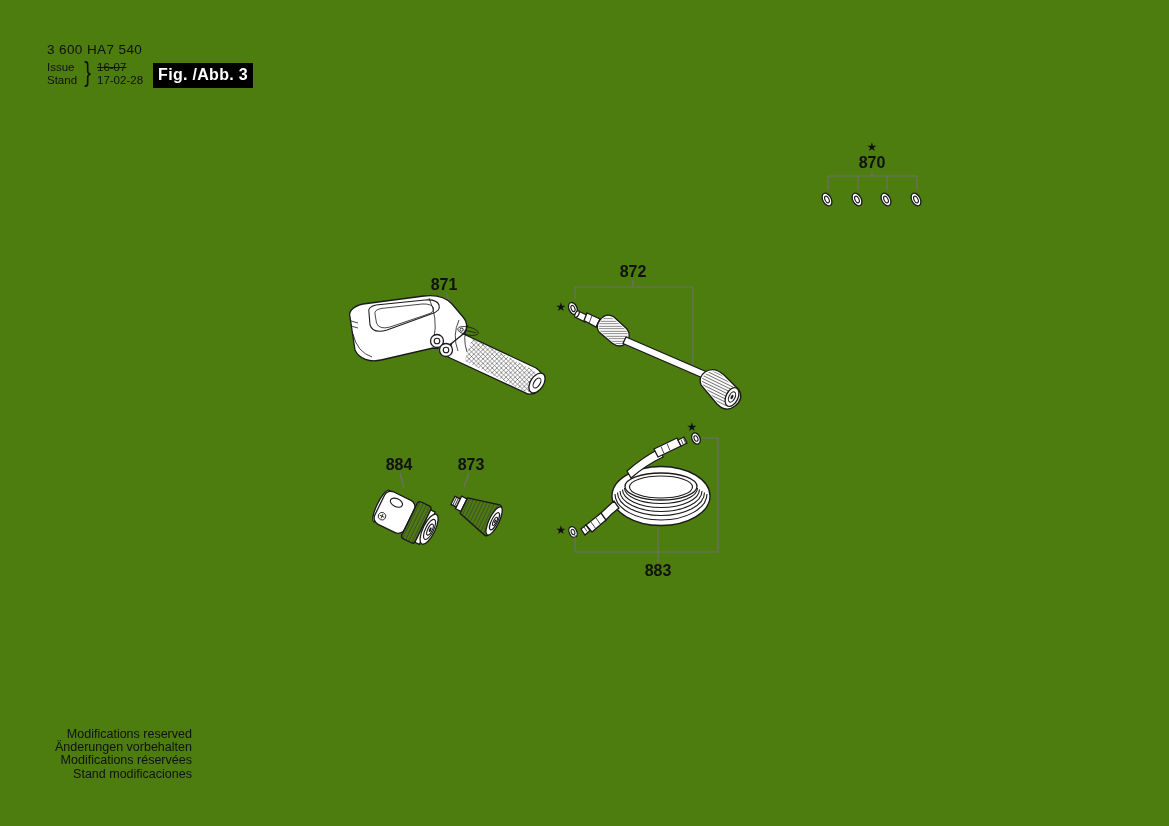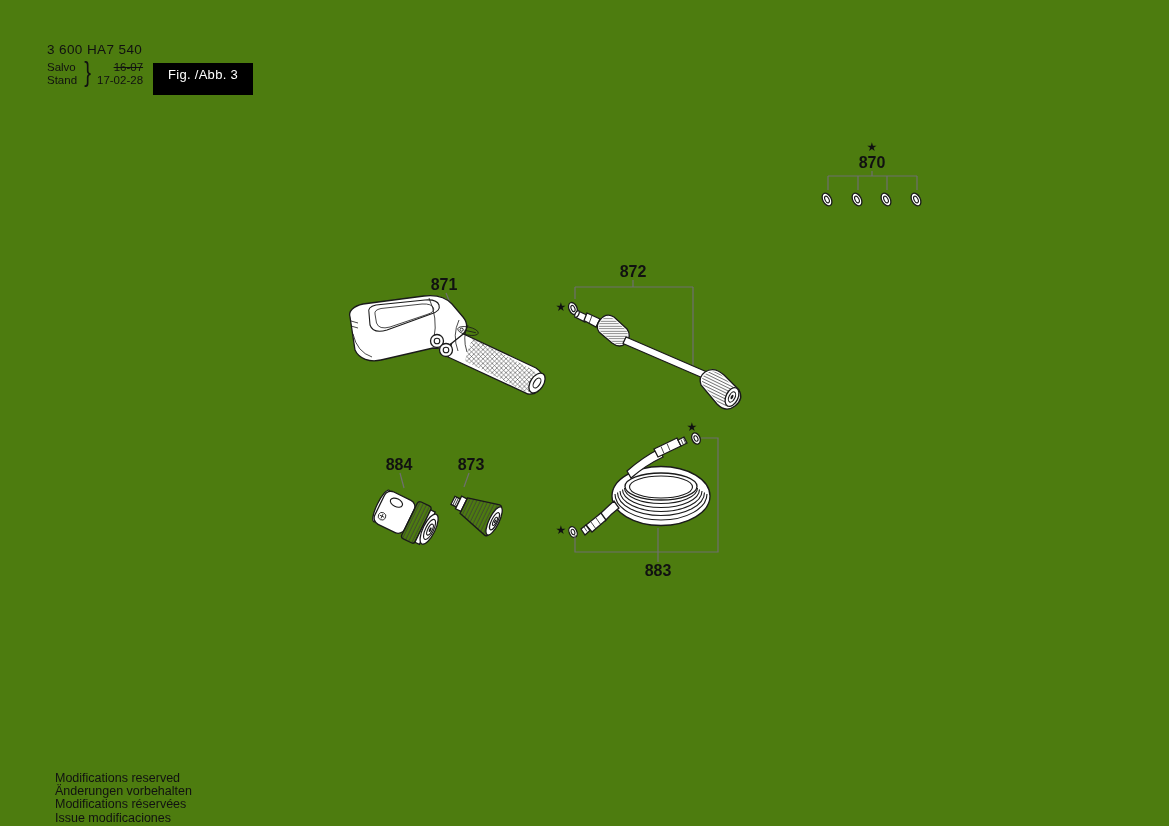--- a/index.html
+++ b/index.html
@@ -5,43 +5,43 @@
   html,body { margin:0; padding:0; background:#fff; }
   .page {
     position:relative; width:1169px; height:826px; background:#4d7c0f;
     font-family:"Liberation Sans", sans-serif; color:#111; overflow:hidden;
   }
   .abs { position:absolute; }
   .partno { left:47px; top:42px; font-size:13.5px; letter-spacing:.4px; white-space:nowrap; }
   .revlabels { left:47px; top:61px; font-size:11.5px; line-height:13px; }
   .brace { left:83px; top:57px; font-size:27px; font-weight:300; line-height:30px; transform:scaleX(.75); }
   .revdates { left:97px; top:61px; font-size:11.5px; line-height:13px; }
-  .struck { text-decoration:line-through;text-align:right; }
+  .struck { text-decoration:line-through; }
   .figbox {
-    left:153px; top:63px; width:100px; height:32px; background:#000; color:#fff;
-    font-size:13px; font-weight:normal; text-align:center; line-height:23px; letter-spacing:.3px;
+    left:153px; top:63px; width:100px; height:25px; background:#000; color:#fff;
+    font-size:16px; font-weight:bold; text-align:center; line-height:23px; letter-spacing:.3px;
   }
-  .footer { left:55px; top:772px; font-size:12.5px; line-height:13.2px; }
+  .footer { left:55px; top:728px; font-size:12.5px; line-height:13.2px;text-align:right; }
   svg.diagram { position:absolute; left:0; top:0; }
   svg text { font-family:"Liberation Sans", sans-serif; fill:#111; }
   .plabel { font-size:16px; font-weight:bold; text-anchor:middle; }
   .star  { font-size:12px; text-anchor:middle; }
   .bk { stroke:#6f6f6f; stroke-width:1.2; fill:none; }          
   .ol { stroke:#1a1a1a; stroke-width:1.3; fill:#ffffff; }       
   .ln { stroke:#1a1a1a; stroke-width:1.1; fill:none; }          
   .tn { stroke:#1a1a1a; stroke-width:0.8; fill:none; }          
 </style>
 </head>
 <body>
 
 <div class="page">
 
   <div class="abs partno">3 600 HA7 540</div>
   <div class="abs revlabels">
-    <div>Salvo</div>
+    <div>Issue</div>
     <div>Stand</div>
   </div>
   <div class="abs brace">}</div>
   <div class="abs revdates">
     <div class="struck">16-07</div>
     <div>17-02-28</div>
   </div>
   <div class="abs figbox">Fig. /Abb. 3</div>
 
   <svg class="diagram" width="1169" height="826" viewBox="0 0 1169 826">
@@ -222,16 +222,16 @@
       </g>
       <path class="bk" d="M701,438 H718 V552 H575 V535 M658,528 V562"></path>
       <text class="plabel" x="658" y="576">883</text>
     </g>
   </svg>
 
   <div class="abs footer">
     <div>Modifications reserved</div>
     <div>Änderungen vorbehalten</div>
     <div>Modifications réservées</div>
-    <div>Issue modificaciones</div>
+    <div>Stand modificaciones</div>
   </div>
 
 </div>
 
 </body></html>

